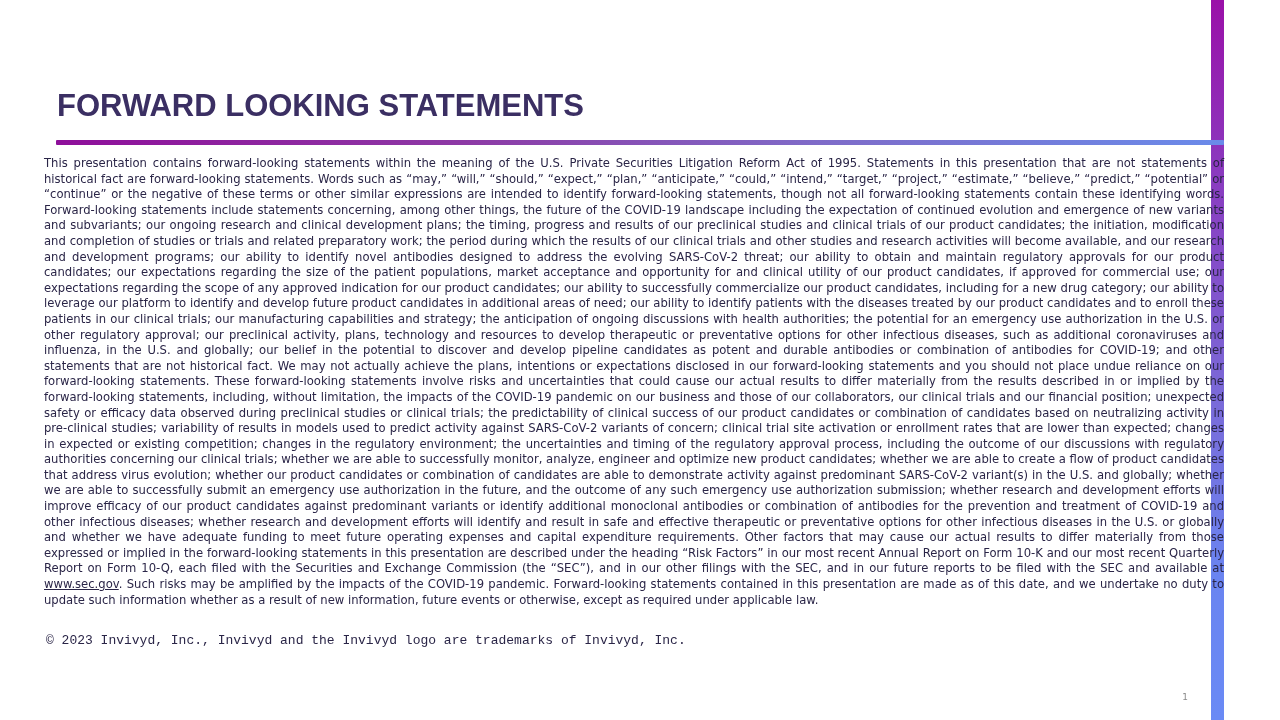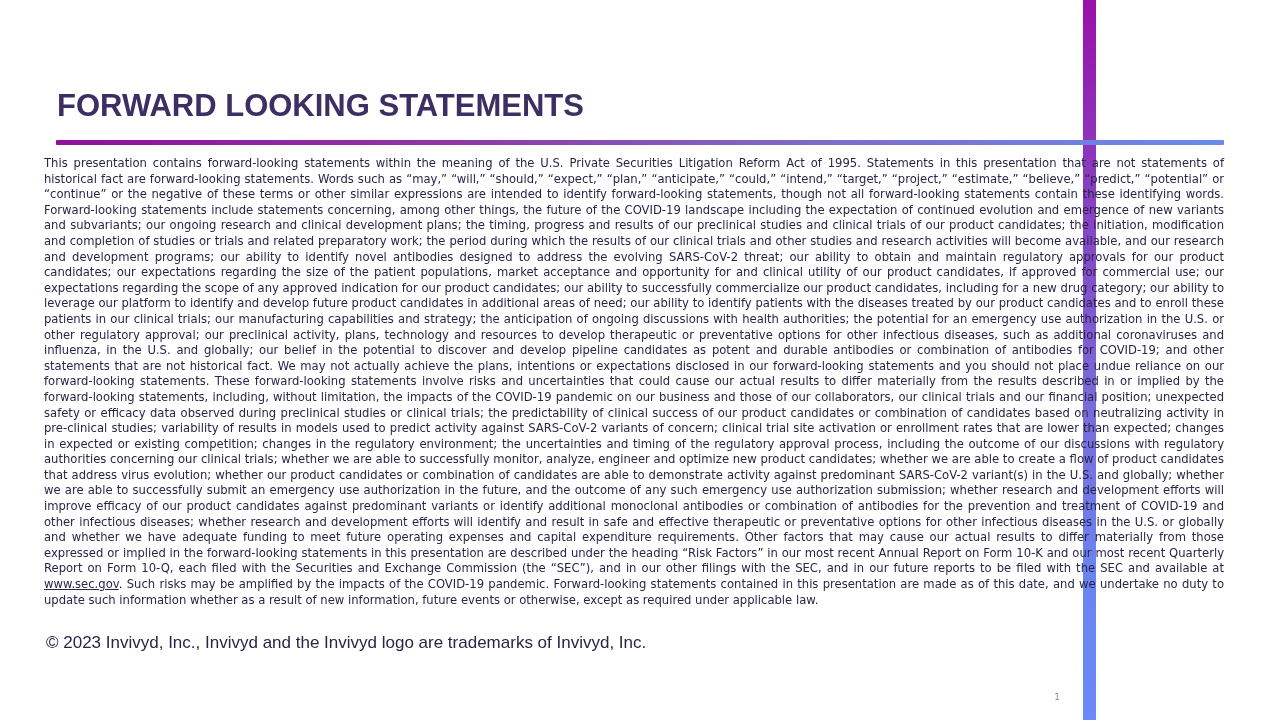--- a/index.html
+++ b/index.html
@@ -3,21 +3,21 @@
   <meta charset="utf-8">
   <style>
     html, body {
       margin: 0; padding: 0;
       width: 1280px; height: 720px;
       overflow: hidden;
       background: #ffffff;
     }
     .slide {
       position: relative;
-      width: 1096px; height: 720px;
+      width: 1224px; height: 720px;
       background: #ffffff;
     }
     .side-strip {
       position: absolute;
       top: 0; right: 0;
       width: 13px; height: 720px;
       background: linear-gradient(to bottom, #9a10a8 0%, #8a3cc0 25%, #7a6ad8 55%, #6a84f0 80%, #6a8af5 100%);
     }
     .title {
       position: absolute;
@@ -47,22 +47,22 @@
       text-align: justify;
     }
     .body p { margin: 0; }
     .body a {
       color: #2a2547;
       text-decoration: underline;
     }
     .copyright {
       position: absolute;
       left: 46px; top: 633px;
-      font-family: Liberation Sans, sans-serif;
-      font-size: 17px;
+      font-family: Liberation Mono, monospace;
+      font-size: 13px;
       color: #2a2547;
     }
     .page-num {
       position: absolute;
       right: 36px; top: 692px;
       font-family: "DejaVu Sans", sans-serif;
       font-size: 9px;
       color: #8a8a8a;
     }
   </style>

